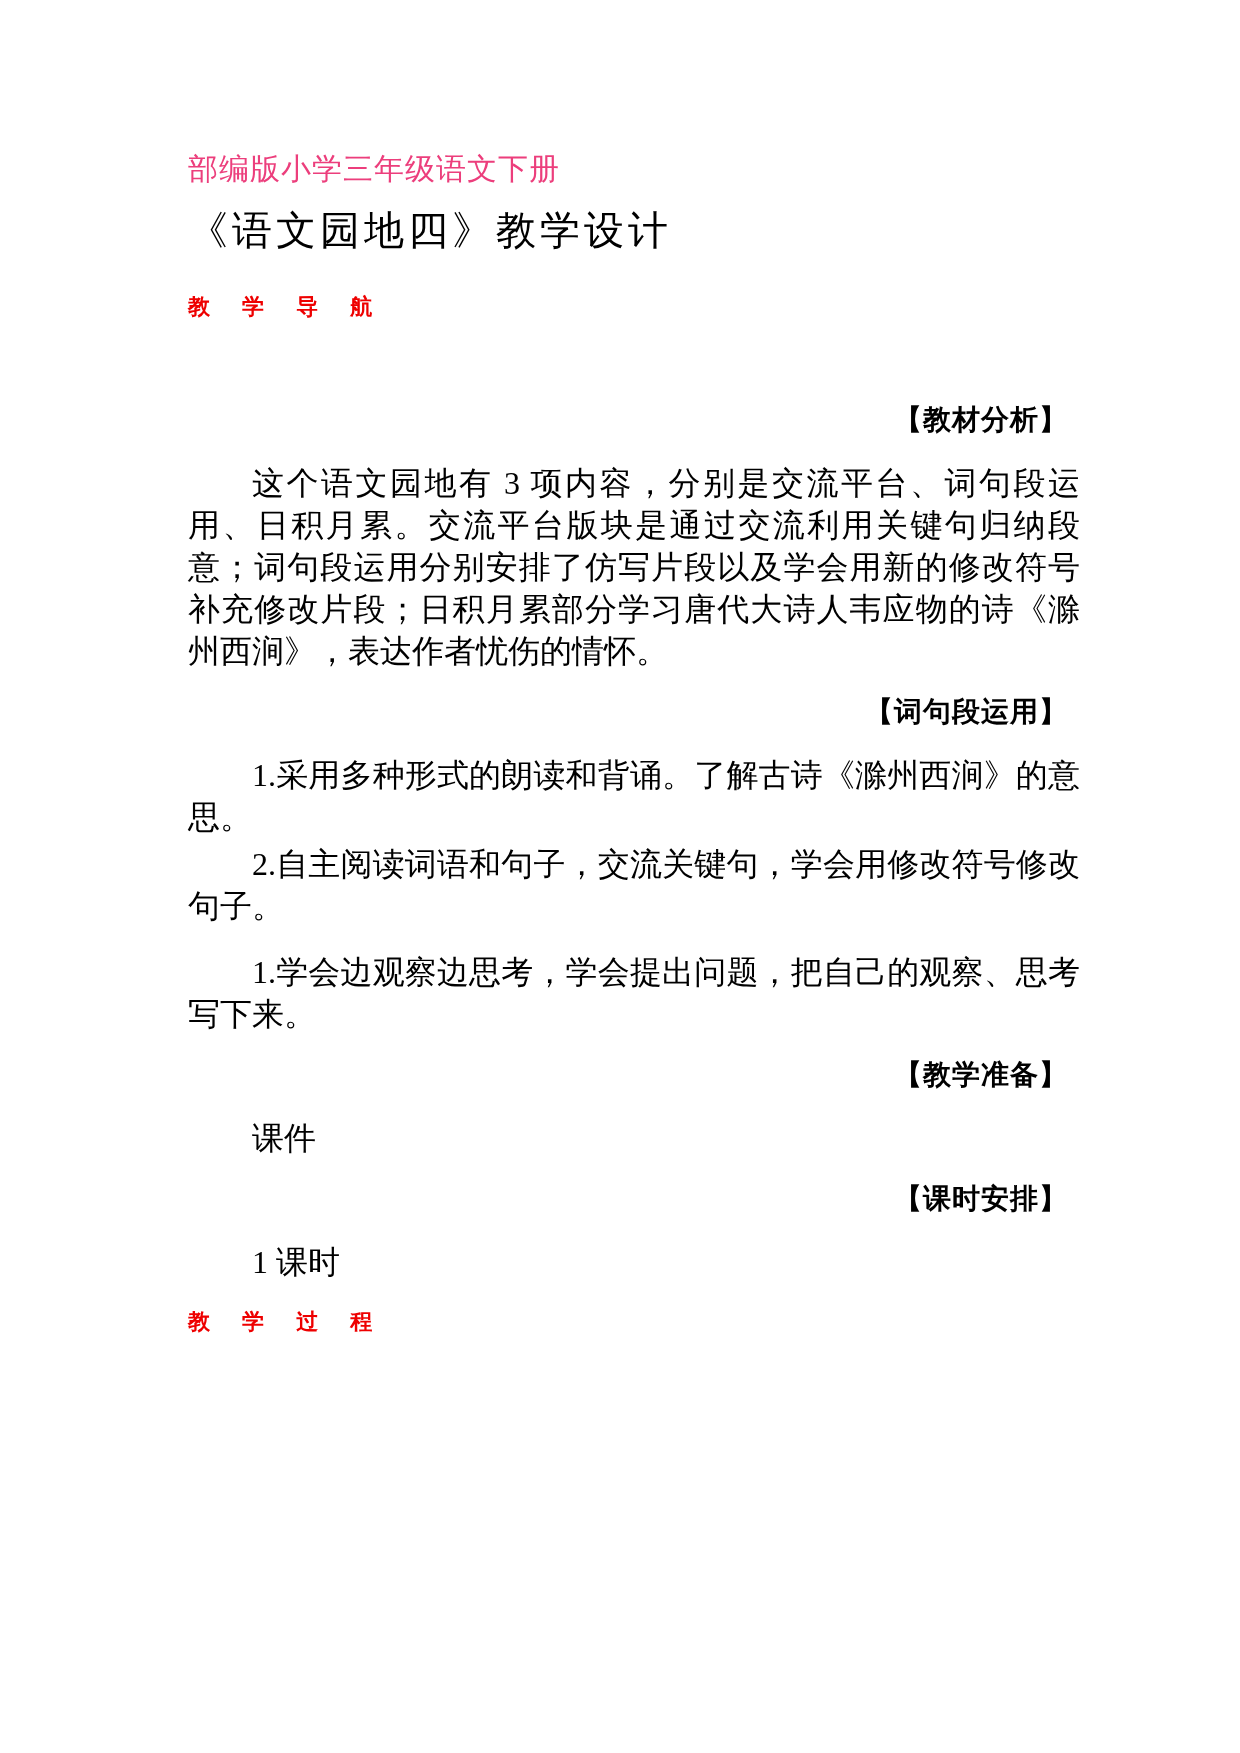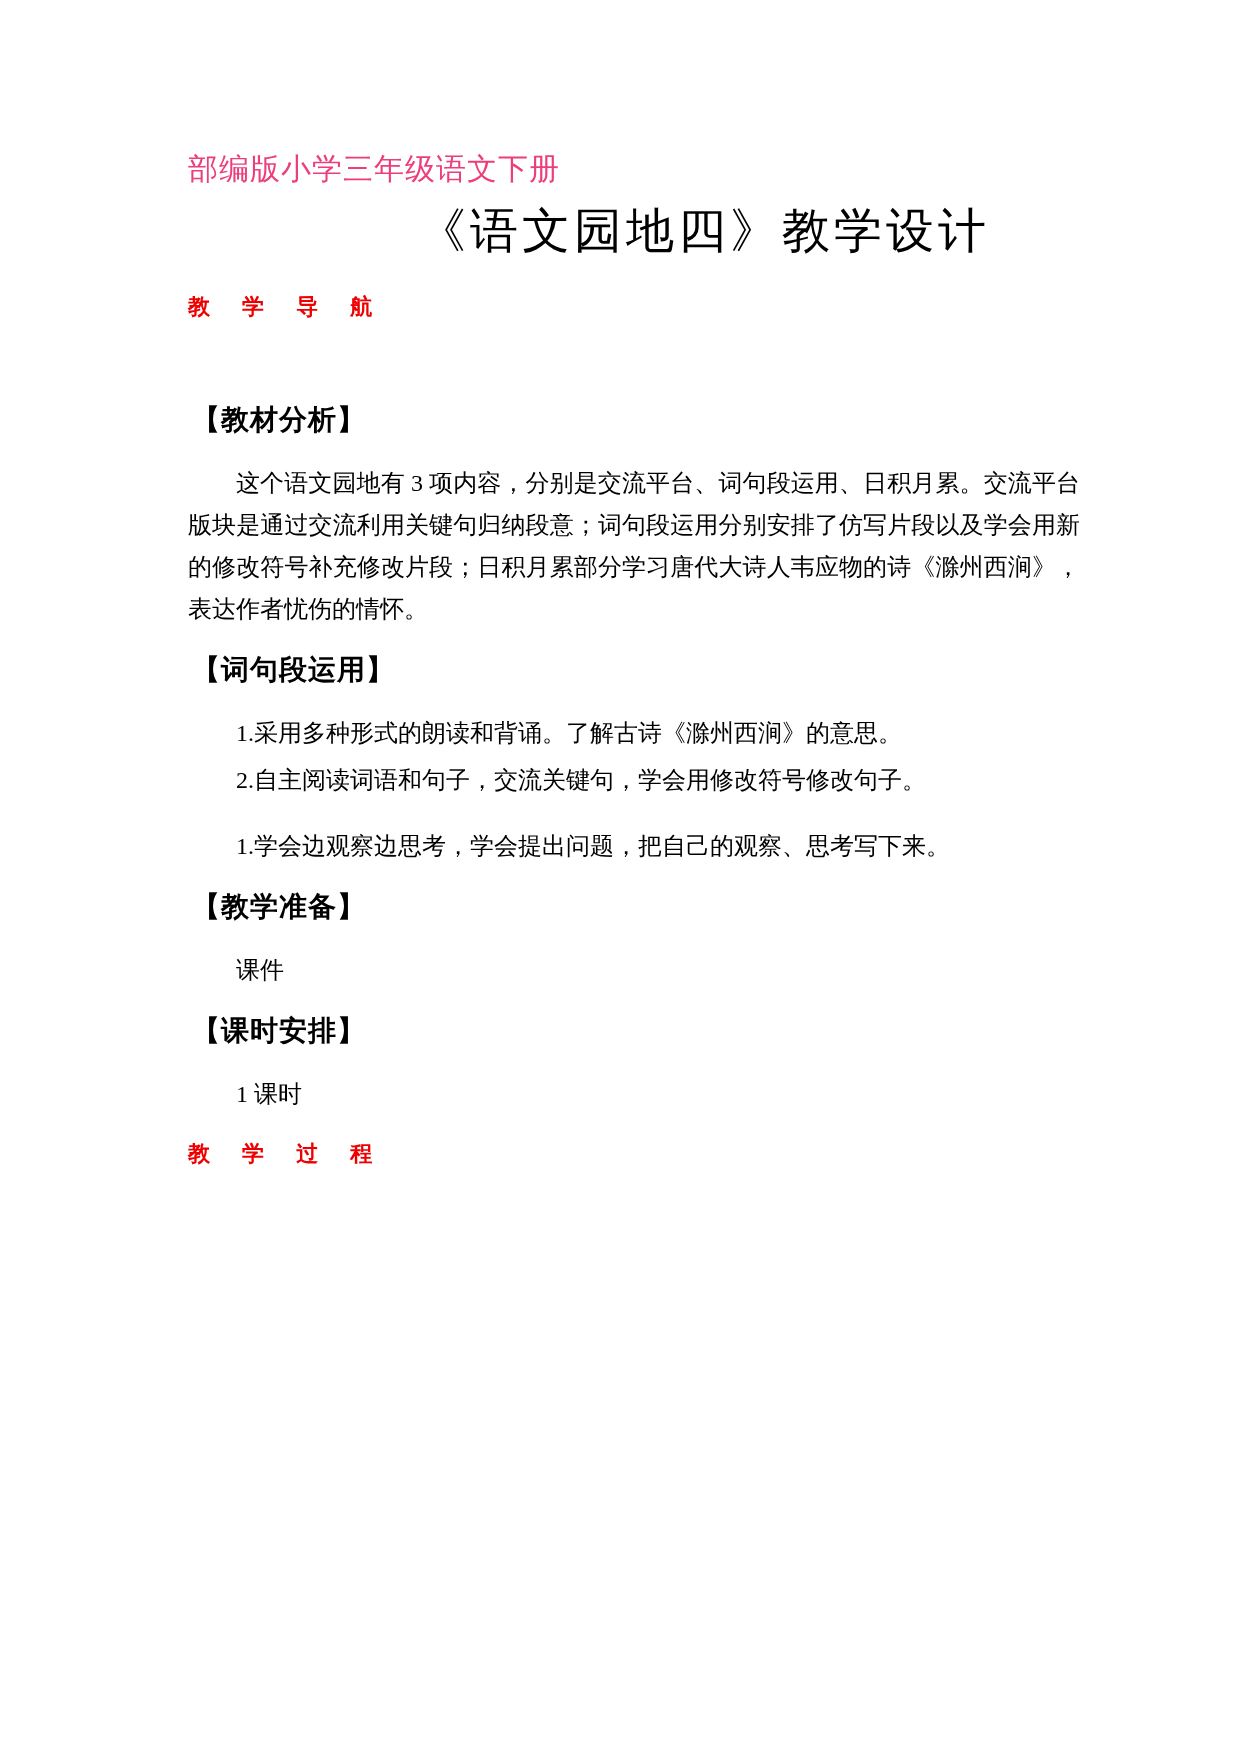--- a/index.html
+++ b/index.html
@@ -18,51 +18,52 @@
     margin-top: 150px;
     font-family: "Liberation Sans", "DejaVu Sans", sans-serif;
     font-size: 30px;
     line-height: 38px;
     letter-spacing: 1px;
     color: var(--edition-pink, #ec3e7c);
   }
   .doc-title {
     margin: 14px 0 0 0;
     padding-right: 90px;
-    font-size: 48px;
+    font-size: 40px;
     line-height: 58px;
     font-weight: normal;
-    text-align: right;
+    text-align: left;
     letter-spacing: 4px;
     font-family: "Liberation Serif", "DejaVu Serif", serif;
   }
   .red-heading {
     margin: 24px 0 0 0;
     font-family: "Liberation Sans", "DejaVu Sans", sans-serif;
     font-size: 22px;
     line-height: 46px;
     font-weight: bold;
     letter-spacing: 13px;
     color: var(--heading-red, #ee0000);
   }
   .sec { margin-top: 22px; }
   .sec--first { margin-top: 72px; }
   .sec-heading {
-    margin: 4px;
+    margin: 12px;
     font-family: "Liberation Sans", "DejaVu Sans", sans-serif;
     font-size: 28px;
     line-height: 36px;
     font-weight: bold;
     letter-spacing: 1px;
     color: var(--body-text, #000000);
+    text-align: right;
   }
   .sec-body { margin-top: 24px; }
   .sec-body p {
     margin: 0 0 5px 0;
-    font-size: 24px;
+    font-size: 32px;
     line-height: 42px;
     text-align: justify;
     text-indent: 2em;
     color: var(--body-text, #000000);
   }
   .sec-body p:last-child { margin-bottom: 0; }
   .process-heading { margin-top: 16px; }
 </style>
 </head>
 <body>

